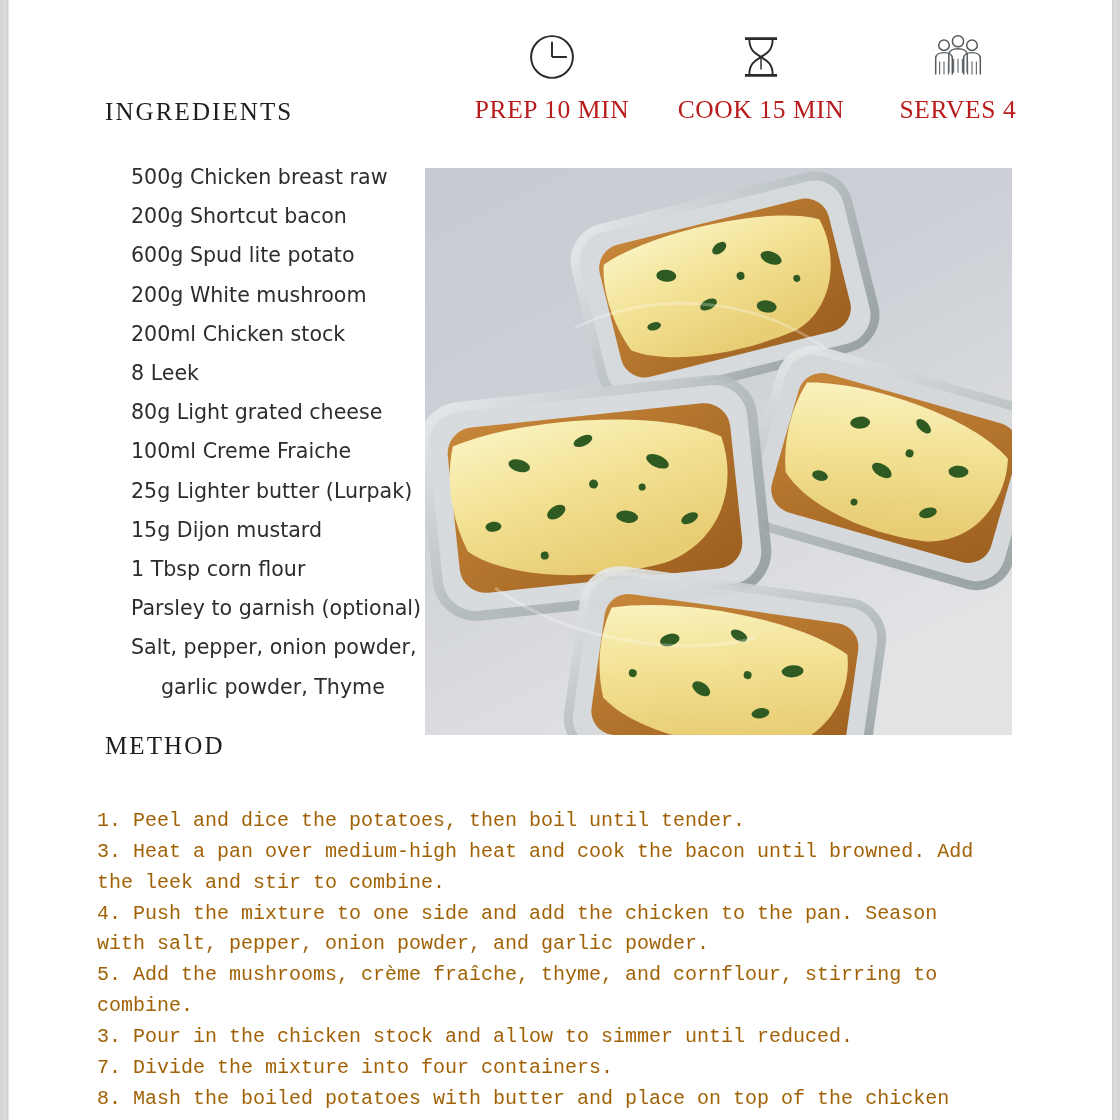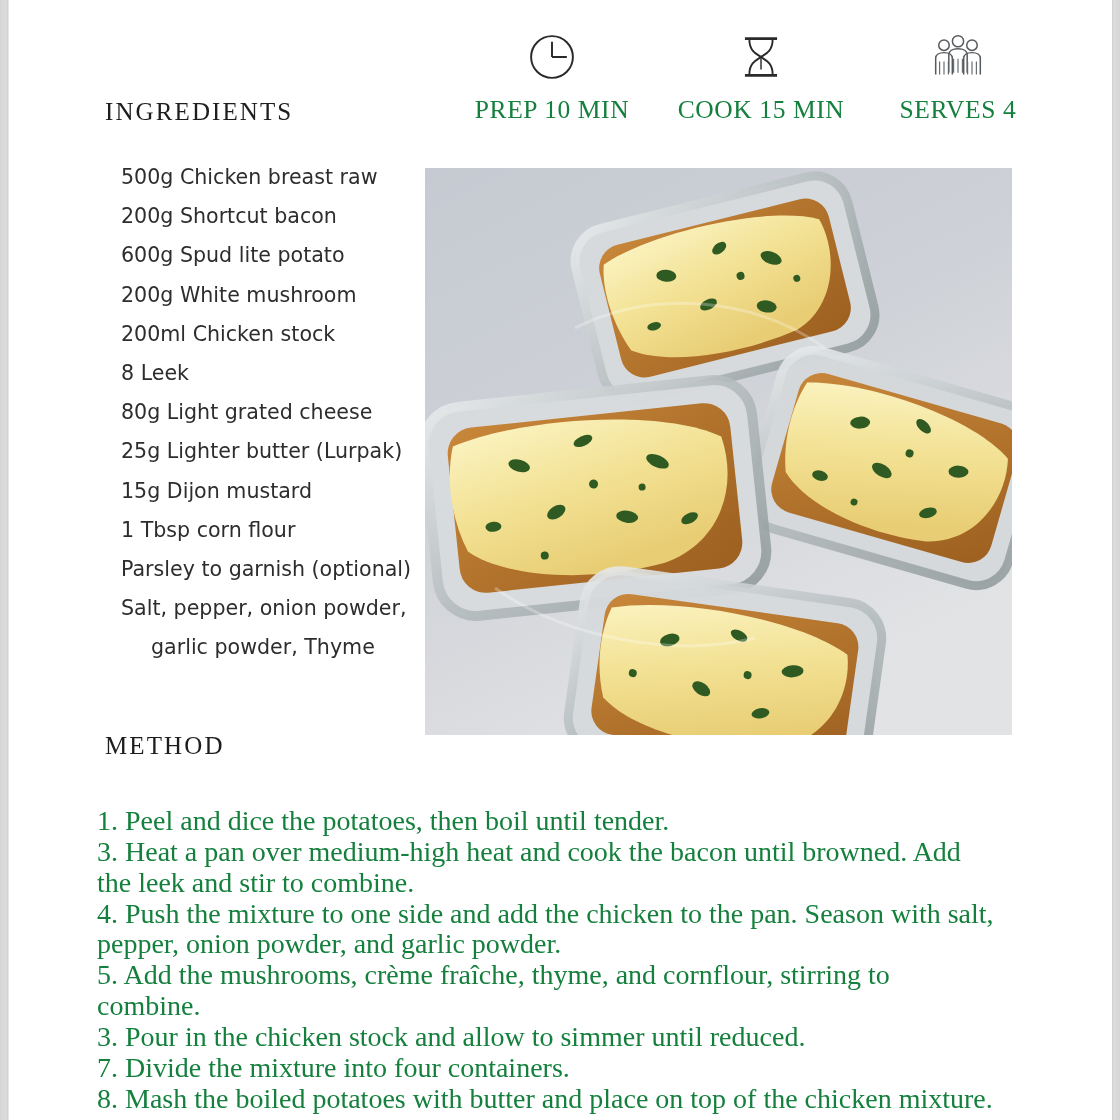--- a/index.html
+++ b/index.html
@@ -51,21 +51,21 @@
     height: 58px;
     display: flex;
     align-items: center;
     justify-content: center;
   }
   .meta-label {
     margin-top: 9px;
     font-family: "Liberation Serif", "DejaVu Serif", serif;
     font-size: 25.5px;
     letter-spacing: 0.6px;
-    color: #15803d;
+    color: #b91c1c;
     white-space: nowrap;
   }
 
   
   .heading {
     position: absolute;
     font-family: "Liberation Serif", "DejaVu Serif", serif;
     font-size: 25px;
     letter-spacing: 2.1px;
     color: #1d1d1d;
@@ -82,21 +82,21 @@
     width: 330px;
     list-style: none;
   }
   #ingredients li {
     font-family: "DejaVu Sans", sans-serif;
     font-size: 20.6px;
     line-height: 39.2px;
     color: #2d2d2d;
     padding-left: 30px;
     text-indent: -30px;
-    margin-left: 16px;
+    margin-left: 26px;
     white-space: pre-wrap;
   }
 
   
   #photo {
     position: absolute;
     left: 416px;
     top: 168px;
     width: 587px;
     height: 567px;
@@ -107,24 +107,24 @@
 
   
   #method {
     position: absolute;
     left: 88px;
     top: 806px;
     width: 900px;
     list-style: none;
   }
   #method li {
-    font-family: Liberation Serif, serif;
-    font-size: 28px;
+    font-family: Liberation Mono, monospace;
+    font-size: 20px;
     line-height: 30.6px;
-    color: #15803d;
+    color: #a16207;
     margin-bottom: 0.5px;
   }
 </style>
 </head>
 <body>
 
 <div id="viewer">
   <div id="page">
 
     <div class="meta-row">
@@ -190,20 +190,21 @@
     <div class="heading" id="h-ingredients">INGREDIENTS</div>
 
     <ul id="ingredients">
       <li>500g Chicken breast raw</li>
       <li>200g Shortcut bacon</li>
       <li>600g Spud lite potato</li>
       <li>200g White mushroom</li>
       <li>200ml Chicken stock</li>
       <li>8 Leek</li>
       <li>80g Light grated cheese</li>
+      <li>100ml Creme Fraiche</li>
       <li>25g Lighter butter (Lurpak)</li>
       <li>15g Dijon mustard</li>
       <li>1 Tbsp corn flour</li>
       <li>Parsley to garnish (optional)</li>
       <li>Salt, pepper, onion powder, garlic powder, Thyme</li>
     </ul>
 
     <div id="photo">
       <svg viewBox="0 0 587 567" preserveAspectRatio="xMidYMid slice" aria-hidden="true">
         <defs>

